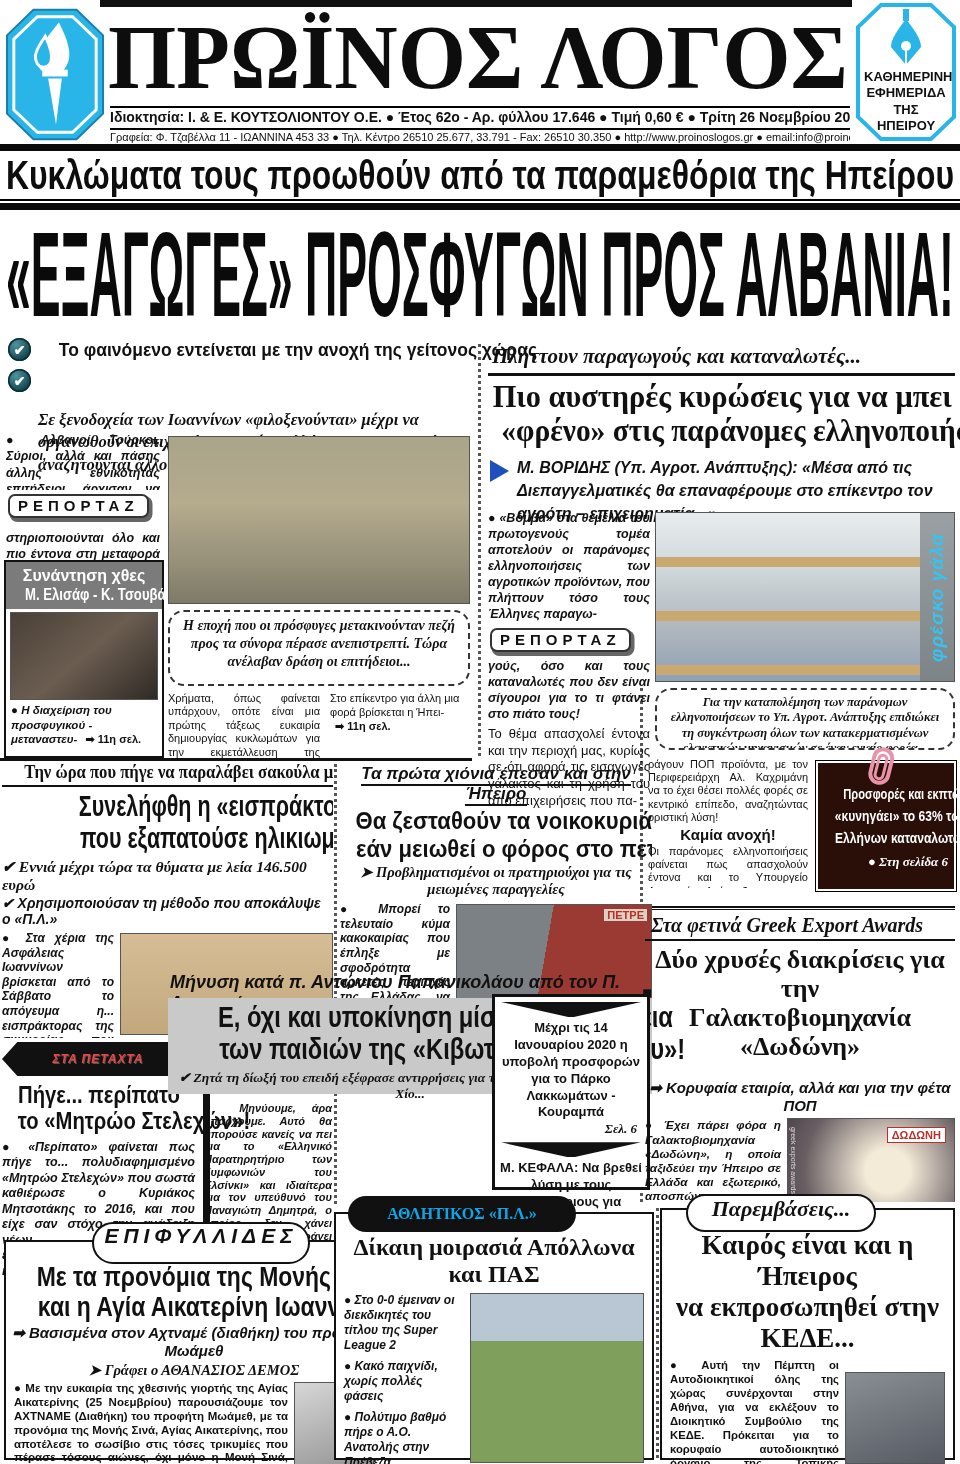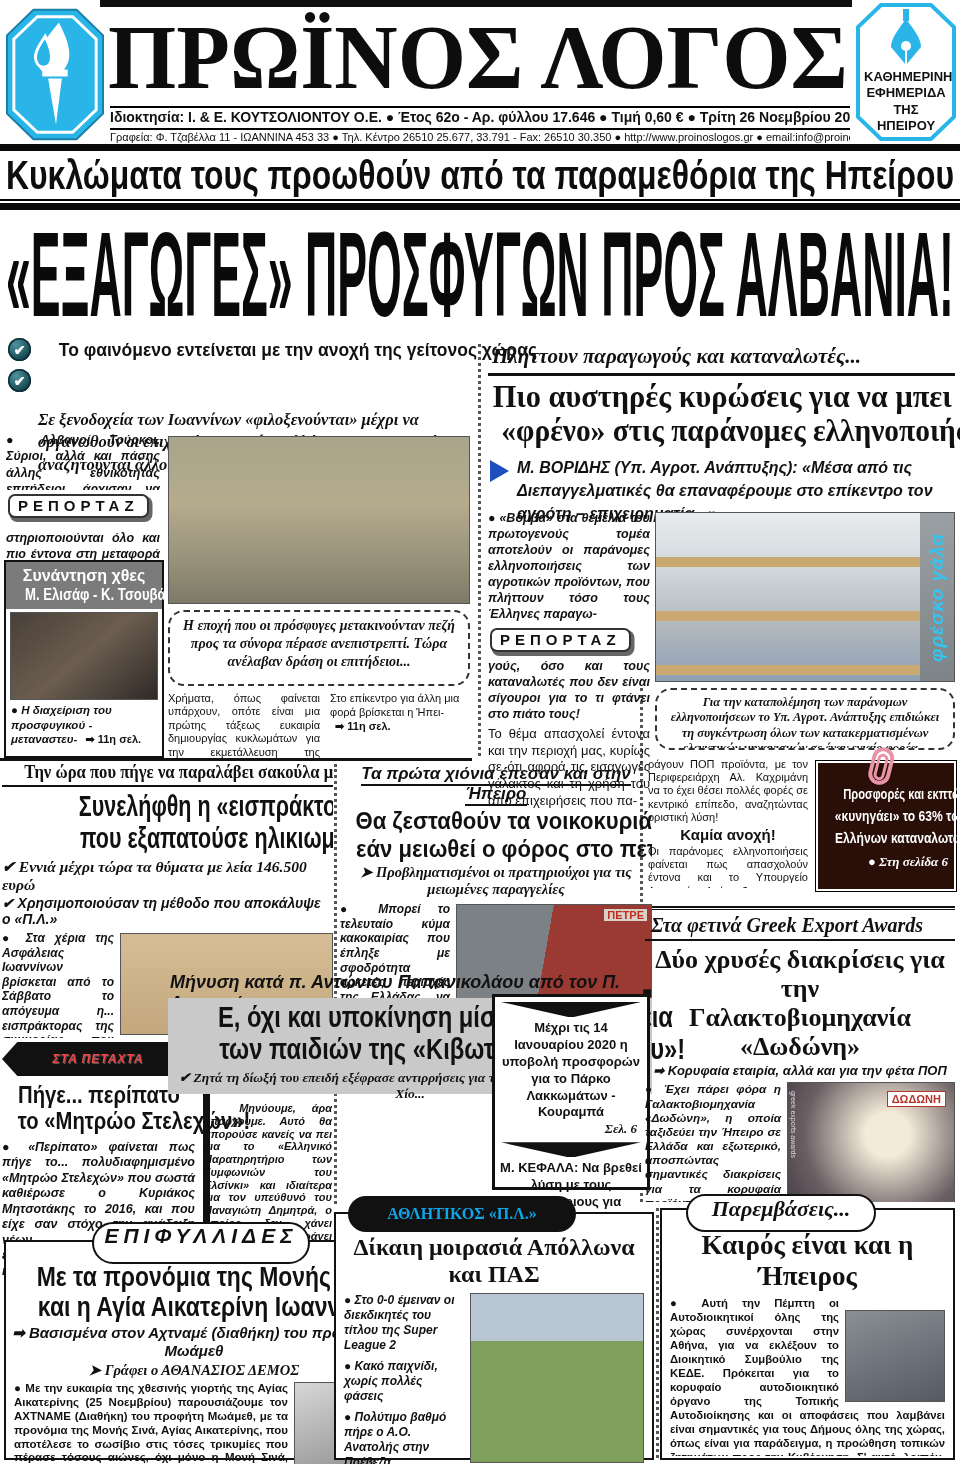--- a/index.html
+++ b/index.html
@@ -256,21 +256,21 @@
   </div>
 
   <div class="abs ovh" style="left:645px;top:914px;width:310px;height:288px;">
     <div class="ser b i" style="font-size:20px;border-bottom:2.5px solid #111;padding:0 0 2px 6px;">
       <span>Στα φετινά Greek Export Awards</span>
     </div>
     <div class="ctr ser b" style="line-height:1.12;margin-top:4px;">
       <div style="font-size:26px;">Δύο χρυσές διακρίσεις για την</div>
       <div style="font-size:26px;">Γαλακτοβιομηχανία «Δωδώνη»</div>
     </div>
-    <div class="ctr b i" style="font-size:13px;margin:2px 0 4px;">➡ Κορυφαία εταιρία, αλλά και για την φέτα ΠΟΠ</div>
+    <div class="ctr b i" style="font-size:15px;margin:18px 0 4px;">➡ Κορυφαία εταιρία, αλλά και για την φέτα ΠΟΠ</div>
     <div>
       <div style="float:right;width:168px;margin-left:6px;">
         <div class="ph" style="width:168px;height:150px;background:radial-gradient(circle at 60% 35%,#f3ead8 0 16%,#6a5f63 60%,#37313b 100%);">
           <span style="position:absolute;right:8px;top:8px;background:#fff;color:#b5332a;font-weight:bold;font-size:11px;padding:1px 4px;border:1px solid #b5332a;">ΔΩΔΩΝΗ</span>
           <span style="position:absolute;left:2px;top:8px;writing-mode:vertical-rl;font-size:7px;color:#ddd;">greek exports awards</span>
         </div>
 
       </div>
       <p class="just b i" style="font-size:11.8px;line-height:1.2;">● Έχει πάρει φόρα η Γαλακτοβιομηχανία «Δωδώνη», η οποία ταξιδεύει την Ήπειρο σε Ελλάδα και εξωτερικό, αποσπώντας σημαντικές διακρίσεις για τα κορυφαία προϊόντα της!</p>
 
@@ -309,20 +309,21 @@
     </div>
 
   </div>
 
   <div class="abs box" style="left:660px;top:1208px;width:295px;height:252px;">
     <div class="pill" style="left:24px;top:-16px;width:186px;height:34px;">
       <span class="ser b i" style="font-size:22px;">Παρεμβάσεις...</span>
     </div>
     <div class="ctr ser b" style="line-height:1.15;margin-top:20px;">
       <div style="font-size:27px;">Καιρός είναι και η Ήπειρος</div>
+      <div style="font-size:27px;">να εκπροσωπηθεί στην ΚΕΔΕ...</div>
     </div>
     <div class="ovh" style="padding:4px 8px 0;height:160px;">
       <div class="ph" style="float:right;width:100px;height:92px;margin:14px 0 3px 6px;background:linear-gradient(160deg,#8a8f96,#565b63);"></div>
       <p class="just b" style="font-size:11.3px;line-height:1.24;"><span>● Αυτή την Πέμπτη οι Αυτοδιοικητικοί όλης της χώρας συνέρχονται στην Αθήνα, για να εκλέξουν το Διοικητικό Συμβούλιο της ΚΕΔΕ. Πρόκειται για το κορυφαίο αυτοδιοικητικό όργανο της Τοπικής Αυτοδιοίκησης και οι αποφάσεις που λαμβάνει είναι σημαντικές για τους Δήμους όλης της χώρας, όπως είναι για παράδειγμα, η προώθηση τοπικών ζητημάτων προς την Κυβέρνηση. Σ' αυτό, λοιπόν, το κορυφαίο όργανο η Ήπειρος έχει... «καταφέρει» εδώ και χρόνια να μην έχει εκπροσώπηση! Τώρα φαίνεται πως ήρθε η ώρα η εικόνα αυτή ν' αλλάξει, αφού η υποψηφιότητα του Δημάρχου Άρτας Χρήστου Τσιρογιάννη (φωτό), κερδίζει ολοένα και περισσότερους πόντους.</span></p>
     </div>
   </div>
 
 </div>
 
 </body></html>

